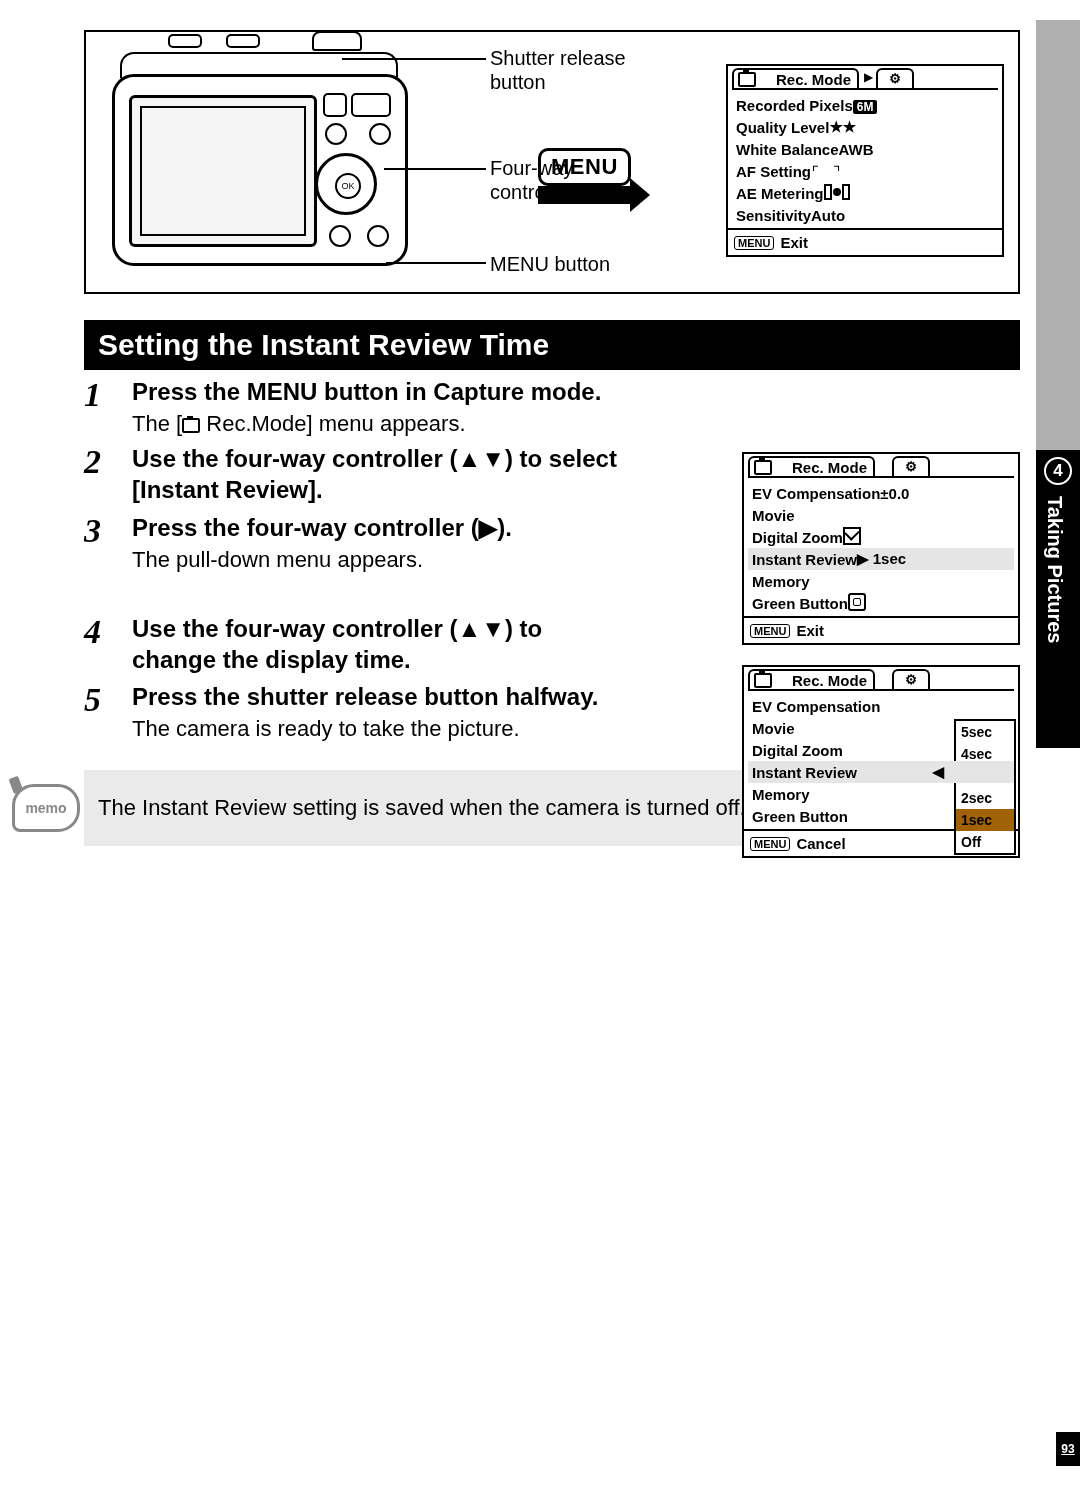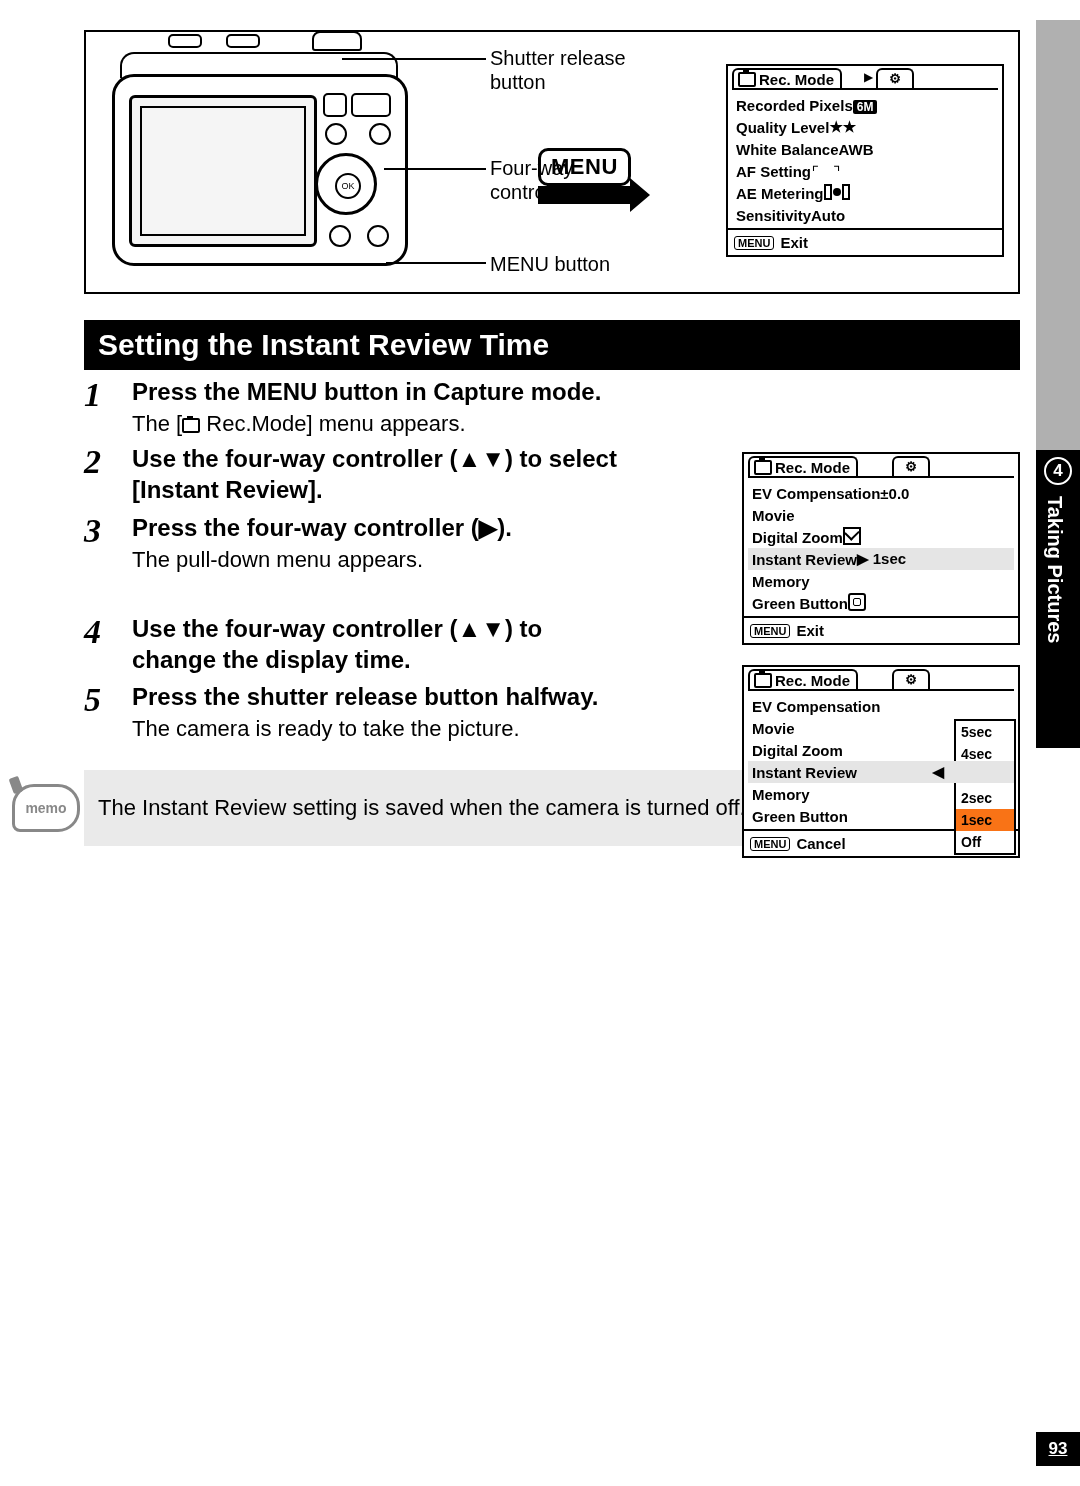--- a/index.html
+++ b/index.html
@@ -65,27 +65,27 @@
     top: 8px;
     left: 30px;
     white-space: nowrap;
     font-weight: bold;
     font-size: 20px;
   }
   .page-num-box {
     position: absolute;
     right: 0;
     bottom: 20px;
-    width: 44px;
+    width: 24px;
     height: 34px;
     background: #000;
     color: #fff;
     text-align: center;
     line-height: 34px;
-    font-size: 17px;
+    font-size: 12px;
     font-weight: bold;
     text-decoration: underline;
   }
 
   .content {
     margin: 0 60px 0 84px;
   }
 
   
   .top-box {
@@ -155,21 +155,21 @@
     background:#fff;
   }
   .lcd-panel .tab-row {
     height:24px; position:relative;
   }
   .lcd-panel .tab {
     position:absolute; left:4px; top:2px;
     border:2px solid #000; border-bottom:none; border-radius:6px 6px 0 0;
     padding:1px 6px 0 4px; font-weight:bold; font-size:15px;
     background:#fff;
-    display:flex; align-items:center; gap:3px;
+    display:flex; align-items:center; gap:20px;
   }
   .lcd-panel .tab-next {
     position:absolute; top:2px;
     border:2px solid #000; border-bottom:none; border-radius:6px 6px 0 0;
     width:34px; height:20px; background:#fff;
     font-size:13px; text-align:center; line-height:18px; font-weight:bold;
   }
   .lcd-panel .tab-underline {
     position:absolute; left:4px; right:4px; bottom:0; height:2px; background:#000;
   }
@@ -237,21 +237,21 @@
   }
   .memo-icon .pin{ position:absolute; left:-4px; top:-10px; width:10px; height:16px; background:#888; transform:rotate(-20deg); border-radius:2px;}
   .memo-text { font-size:22px; }
 
   
   .dropdown-col {
     position:absolute; right:2px; top:28px; width:58px;
     border:2px solid #000; background:#fff;
   }
   .dropdown-col div { height:22px; font-size:14px; font-weight:bold; padding:0 5px; line-height:22px; }
-  .dropdown-col div.hl { background:#f97316; }
+  .dropdown-col div.hl { background:#a16207; }
   .ok-box { border:1.5px solid #000; border-radius:3px; font-size:12px; padding:0 3px; font-weight:bold; }
 </style>
 </head>
 <body>
 
 <div class="page">
 
   <div class="side-tab-gray"></div>
   <div class="side-tab-black-top">
     <span class="side-tab-black-top-circle">4</span>

